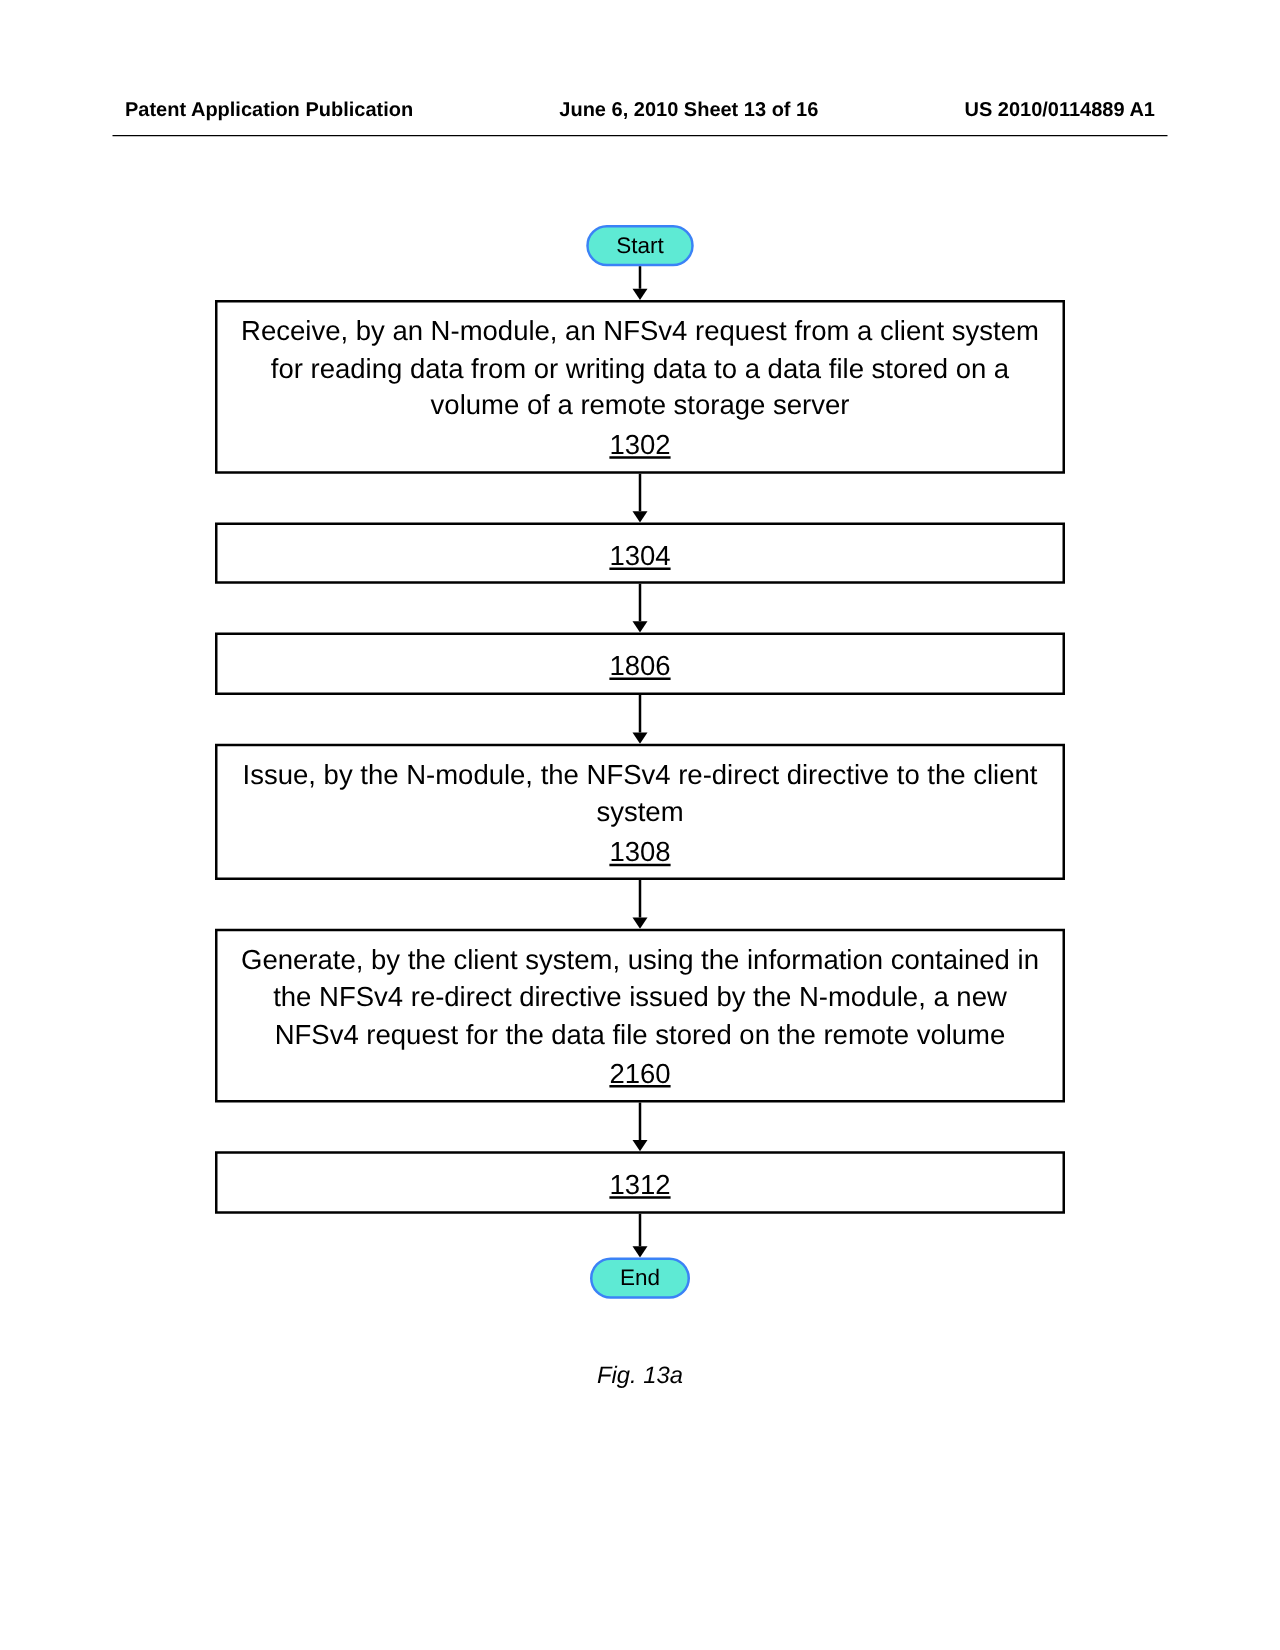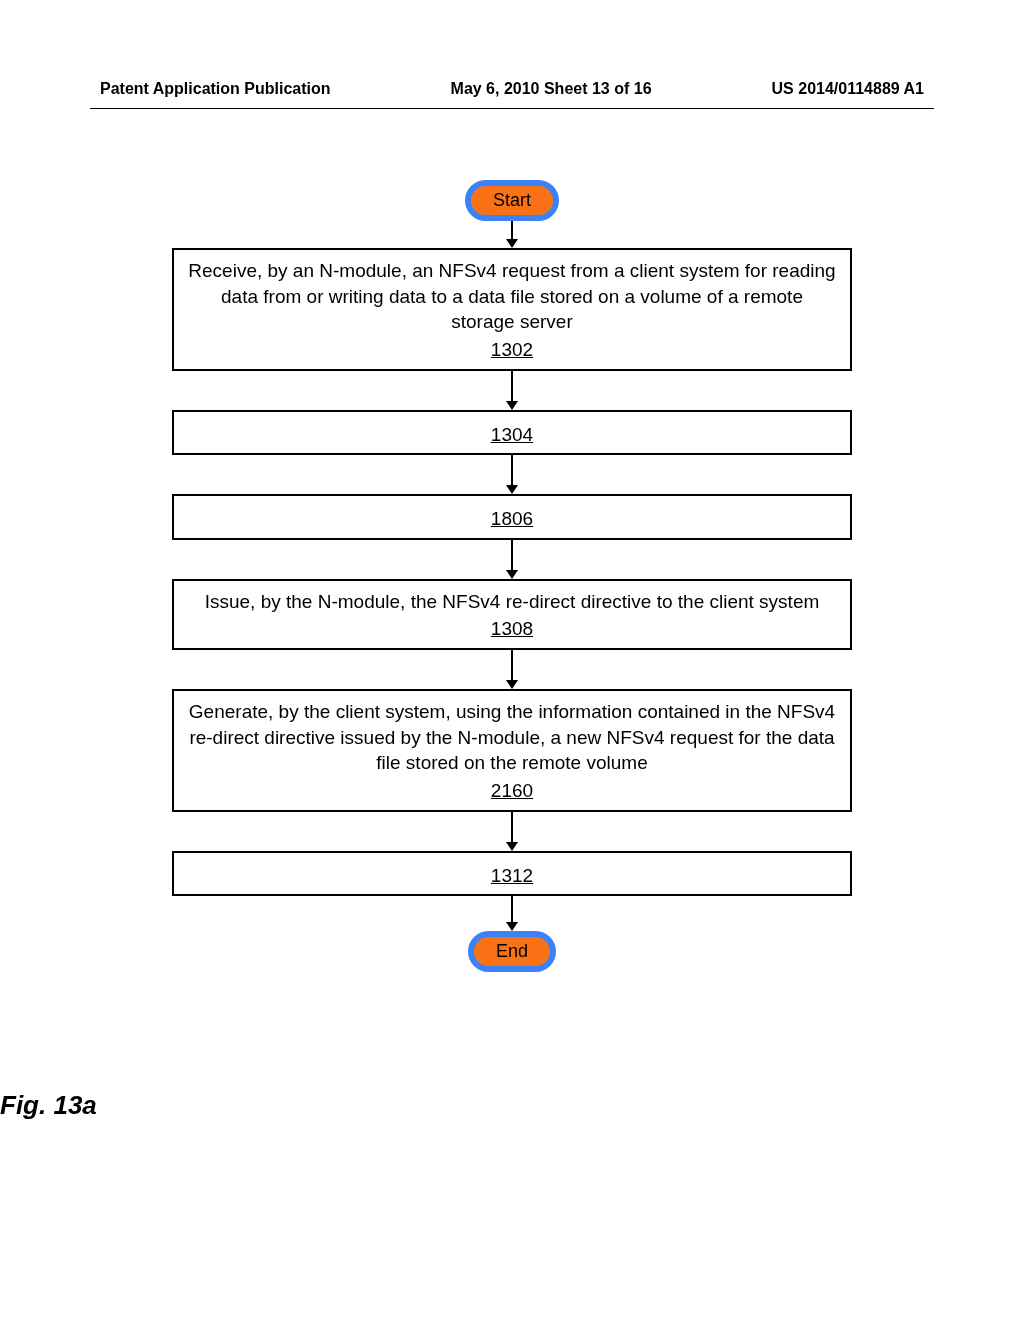--- a/index.html
+++ b/index.html
@@ -32,32 +32,32 @@
     position: absolute;
     top: 180px;
     left: 50%;
     transform: translateX(-50%);
     width: 680px;
     display: flex;
     flex-direction: column;
     align-items: center;
   }
   .terminal {
-    border: 6px solid #3b82f6;
+    border: 2px solid #3b82f6;
     border-radius: 50px;
     padding: 4px 22px;
     font-size: 18px;
-    background: #f97316;
+    background: #5eead4;
   }
   .step {
     border: 2px solid #000;
     width: 100%;
     text-align: center;
     padding: 8px 14px 6px;
-    font-size: 19px;
+    font-size: 22px;
     line-height: 1.35;
     background: #fff;
   }
   .step .num {
     text-decoration: underline;
     display: inline-block;
     margin-top: 2px;
   }
   .arrow {
     display: flex;
@@ -70,32 +70,33 @@
   }
   .arrow .head {
     width: 0; height: 0;
     border-left: 6px solid transparent;
     border-right: 6px solid transparent;
     border-top: 9px solid #000;
   }
   .caption {
     position: absolute;
     left: 0; right: 0;
-    font-size: 26px;
+    text-align: center;
+    font-size: 19px;
     font-style: italic;
-    font-weight: bold;
+    font-weight: normal;
   }
 </style>
 </head>
 <body>
 
 <div class="header">
   <span>Patent Application Publication</span>
-  <span>May 6, 2010  Sheet 13 of 16</span>
-  <span>US 2014/0114889 A1</span>
+  <span>June 6, 2010  Sheet 13 of 16</span>
+  <span>US 2010/0114889 A1</span>
 </div>
 <div class="header-rule"></div>
 
 <div class="flowchart" id="flowchart">
     <div class="terminal">Start</div>
     <div class="arrow">
       <div class="shaft" style="height: 18px;"></div>
       <div class="head"></div>
     </div>
     <div class="step"><div>Receive, by an N-module, an NFSv4 request from a client system for reading data from or writing data to a data file stored on a volume of a remote storage server</div><div class="num">1302</div></div>

